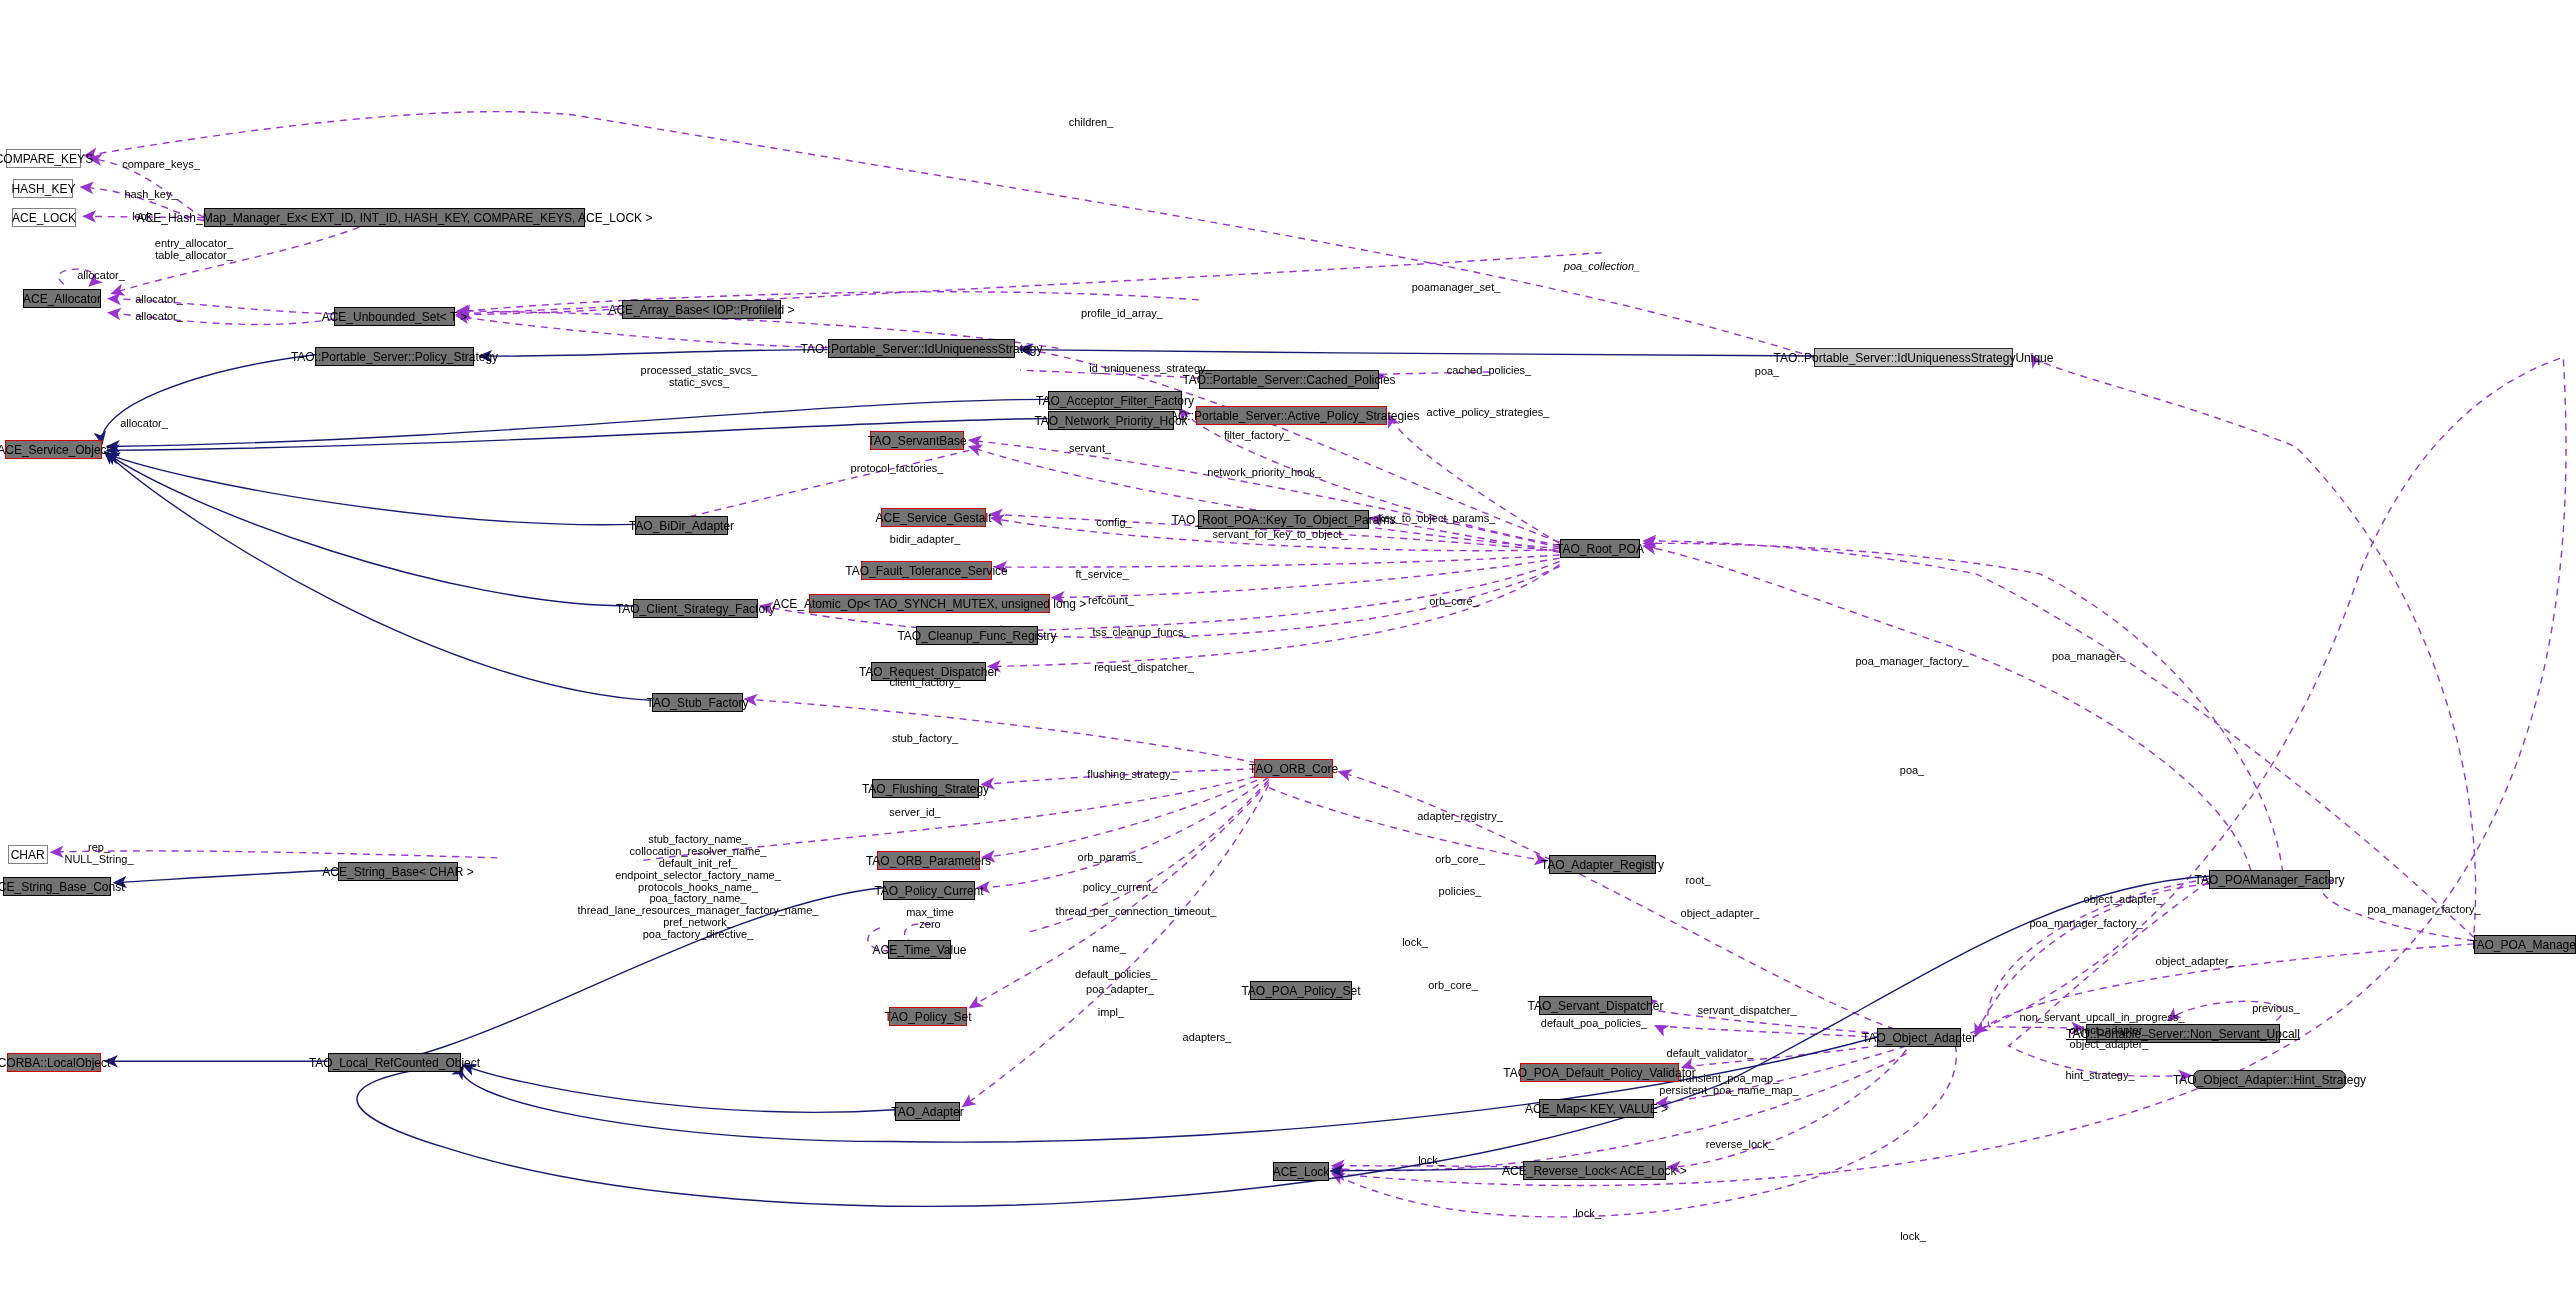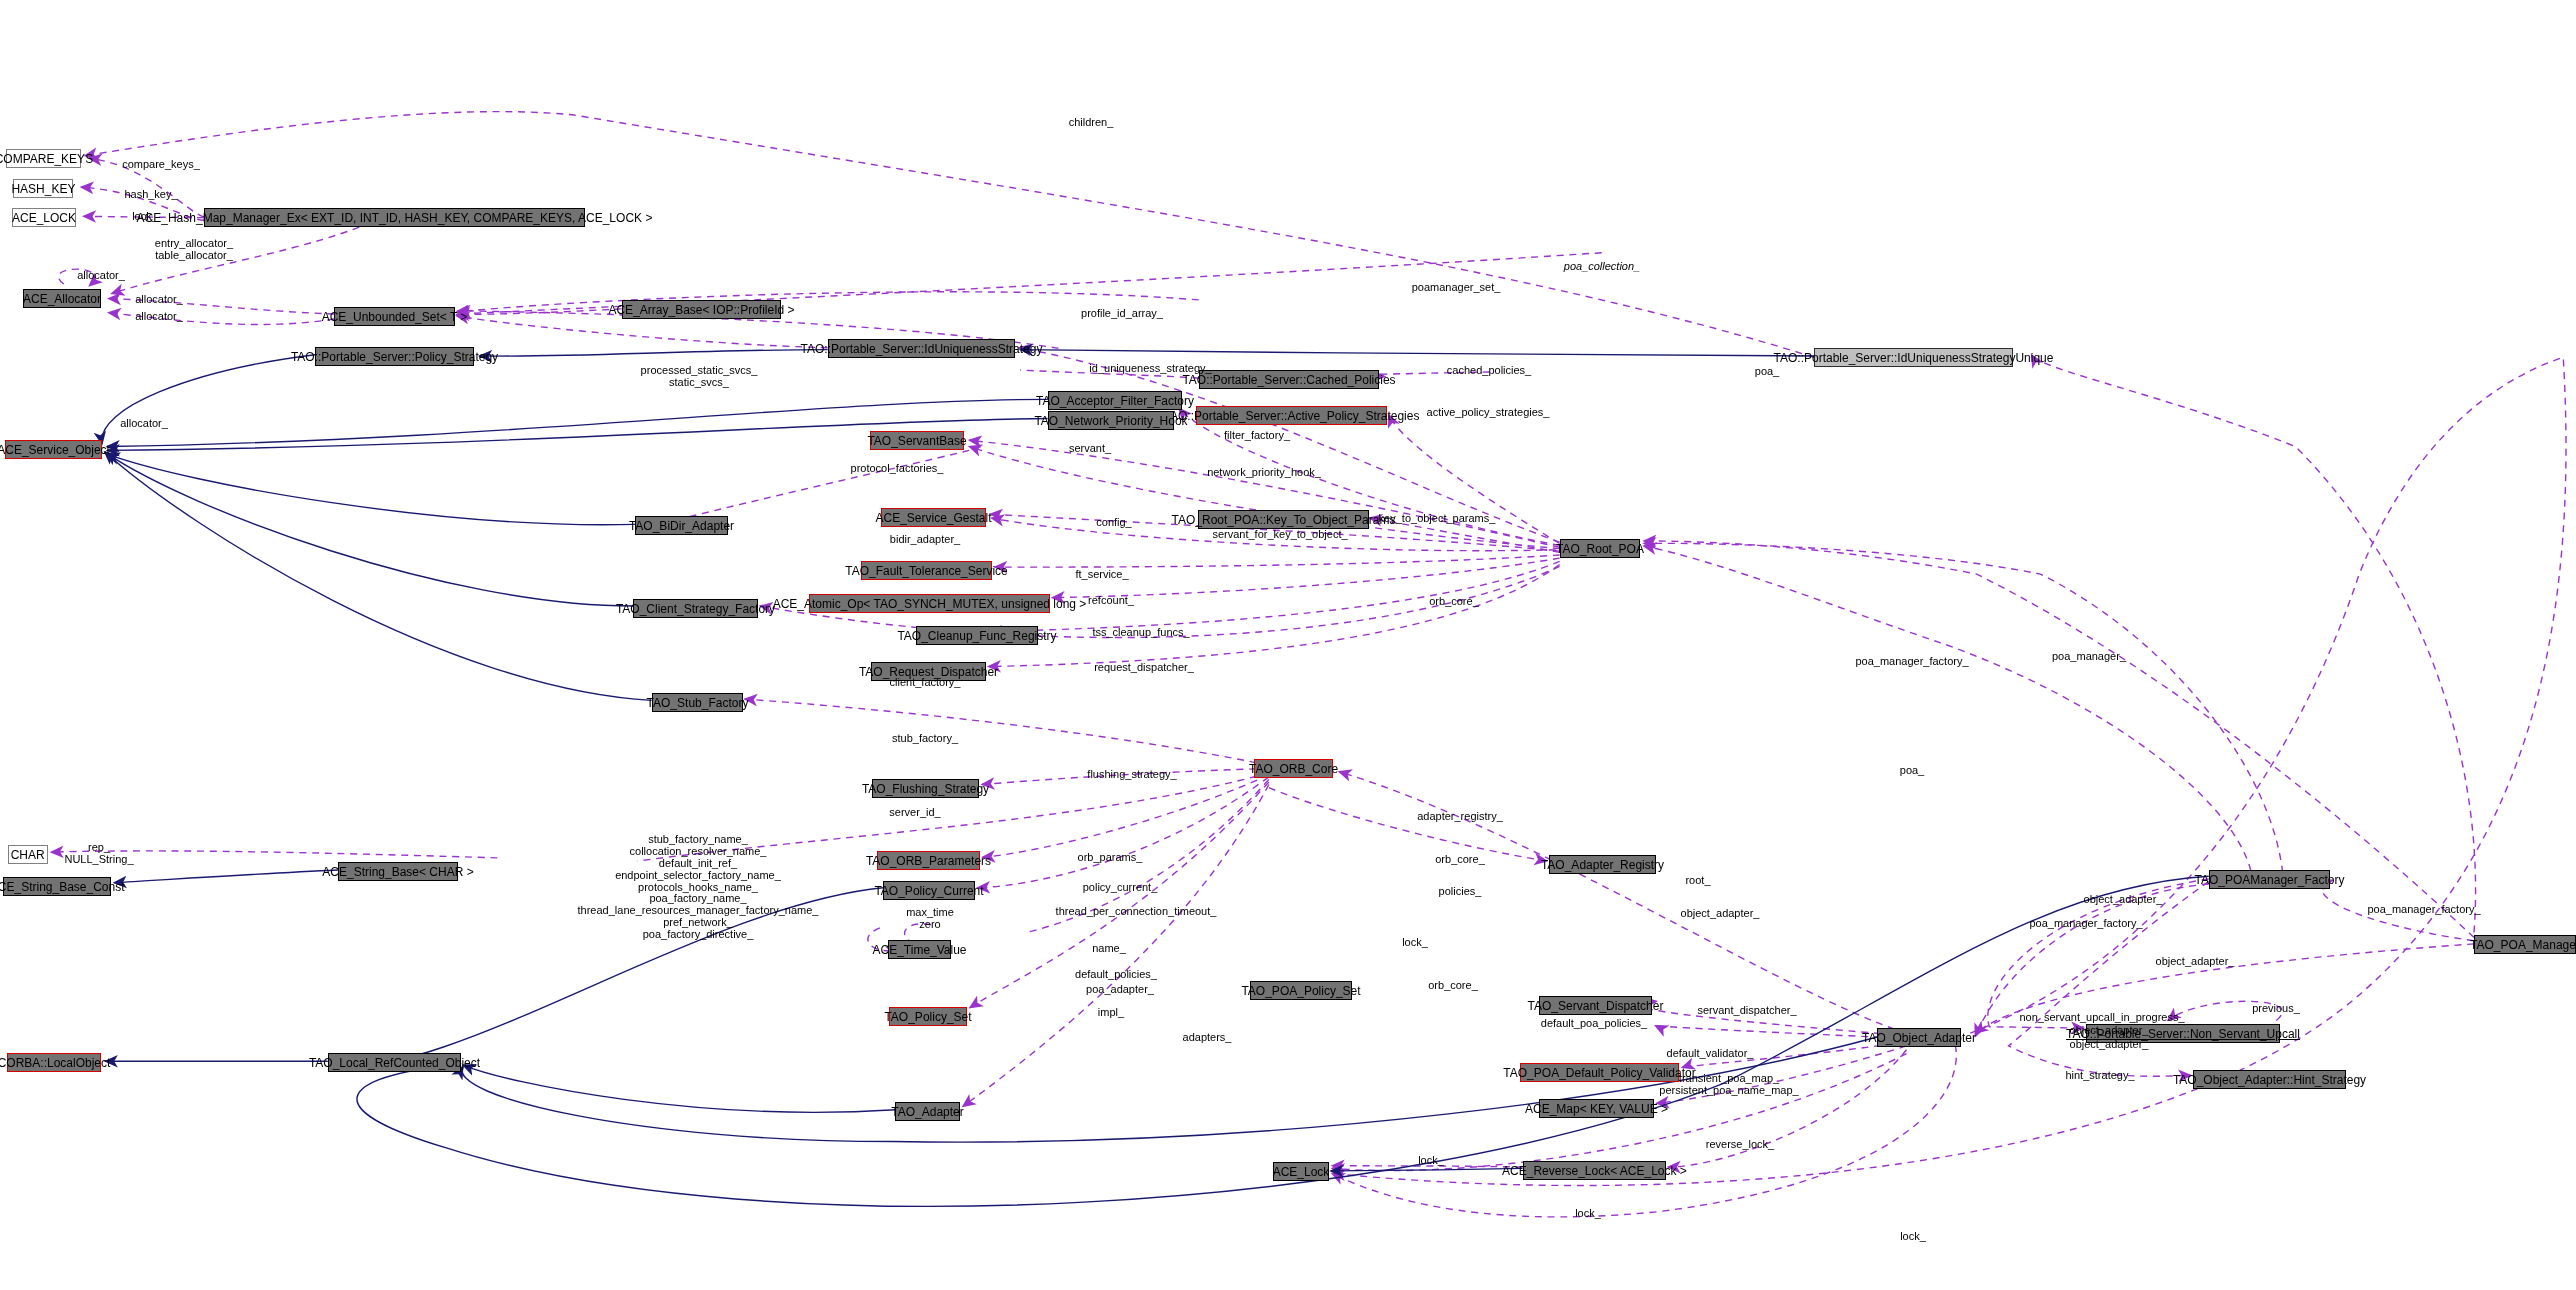--- a/index.html
+++ b/index.html
@@ -258,21 +258,21 @@
       </div>
       <div class="node" style="left: 328px; top: 1053px; width: 133px;">
         <span>TAO_Local_RefCounted_Object</span>
       </div>
       <div class="node red" style="left: 7px; top: 1053px; width: 94px;">
         <span>CORBA::LocalObject</span>
       </div>
       <div class="node red" style="left: 1520px; top: 1063px; width: 159px;">
         <span>TAO_POA_Default_Policy_Validator</span>
       </div>
-      <div class="node" style="left: 2193px; top: 1070px; width: 153px;">
+      <div class="node" style="left: 2193px; top: 1070px; width: 153px; border-radius: 7px;">
         <span>TAO_Object_Adapter::Hint_Strategy</span>
       </div>
       <div class="node" style="left: 1539px; top: 1099px; width: 115px;">
         <span>ACE_Map&lt; KEY, VALUE &gt;</span>
       </div>
       <div class="node" style="left: 895px; top: 1102px; width: 65px;">
         <span>TAO_Adapter</span>
       </div>
       <div class="node" style="left: 1273px; top: 1162px; width: 56px;">
         <span>ACE_Lock</span>

